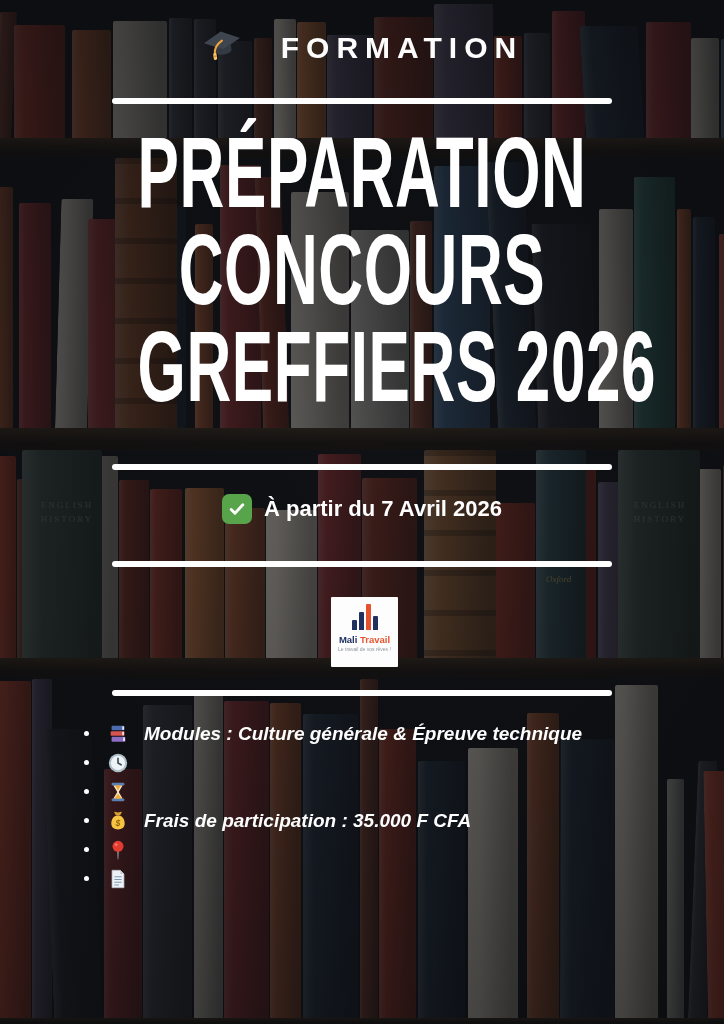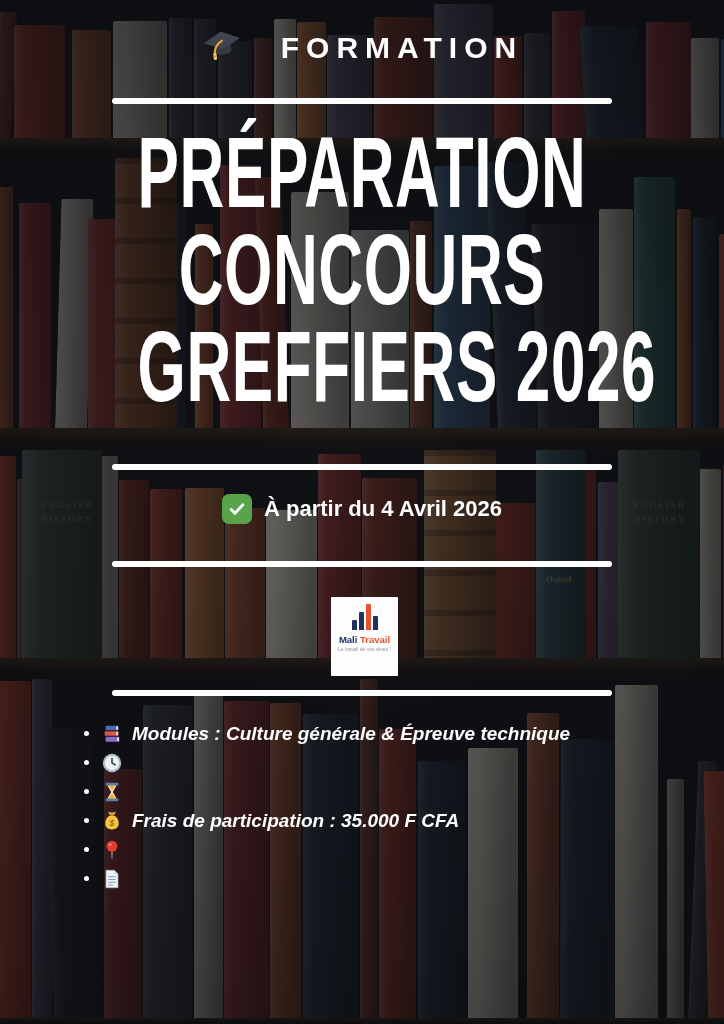--- a/index.html
+++ b/index.html
@@ -31,30 +31,30 @@
 
   .title{position:absolute;top:124px;left:0;right:0;text-align:center;font-weight:700;
     font-size:100px;line-height:97px;letter-spacing:1px;white-space:nowrap;
     transform:scaleX(.62);color:#fff;}
 
   .start-row{position:absolute;top:494px;left:0;right:0;display:flex;align-items:center;
     justify-content:center;gap:12px;font-size:22px;font-weight:700;font-style:normal;}
   .check-box{width:30px;height:30px;border-radius:7px;display:flex;align-items:center;
     justify-content:center;flex:none;}
 
-  .logo-card{position:absolute;left:331px;top:597px;width:67px;height:79px;background:#fdfdfd;
+  .logo-card{position:absolute;left:331px;top:597px;width:67px;height:70px;background:#fdfdfd;
     display:flex;flex-direction:column;align-items:center;padding-top:7px;box-sizing:border-box;
     border-radius:1px;}
   .logo-bars{display:flex;align-items:flex-end;gap:2px;height:26px;}
   .logo-bars i{display:block;width:5px;border-radius:1px 1px 0 0;}
   .logo-name{font-size:9.5px;font-weight:700;margin-top:4px;white-space:nowrap;letter-spacing:0;}
   .logo-tagline{font-size:5px;color:#8f949c;margin-top:1px;white-space:nowrap;}
 
   .details{position:absolute;left:84px;top:719px;}
-  .detail-row{display:flex;align-items:center;gap:9px;height:29px;font-size:19px;
+  .detail-row{display:flex;align-items:center;gap:15px;height:29px;font-size:19px;
     font-weight:700;font-style:italic;white-space:nowrap;color:#fdfdfd;}
   .bullet{width:5px;height:5px;border-radius:50%;background:#fff;flex:none;margin-right:3px;}
   .dicon{width:22px;height:22px;flex:none;display:flex;align-items:center;justify-content:center;}
   .dicon svg{width:22px;height:22px;}
 
   .banner{position:absolute;left:112px;top:917px;width:501px;height:45px;display:flex;
     align-items:center;justify-content:center;font-size:20px;font-weight:700;font-style:italic;
     color:#fff;}
 </style>
 </head>
@@ -189,21 +189,21 @@
     </div>
 
     <div class="divider" style="top:464px;"></div>
 
     <div class="start-row">
       <span class="check-box" id="check-box" style="background: rgb(87, 164, 75);">
         <svg viewBox="0 0 24 24" width="20" height="20">
           <path d="M5 12.5l4.5 4.5L19 7" stroke="#fff" stroke-width="3.4" fill="none" stroke-linecap="round" stroke-linejoin="round"></path>
         </svg>
       </span>
-      <span>À partir du 4 Avril 2026</span>
+      <span>À partir du 7 Avril 2026</span>
     </div>
 
     <div class="divider" style="top:561px;"></div>
 
     <div class="logo-card">
       <div class="logo-bars">
         <i id="lb1" style="background: rgb(32, 48, 95); height: 10px;"></i>
           <i id="lb2" style="height: 18px; background: rgb(32, 48, 95);"></i>
           <i id="lb3" style="height: 26px; background: rgb(229, 83, 46);"></i>
           <i id="lb4" style="height: 14px; background: rgb(32, 48, 95);"></i>

